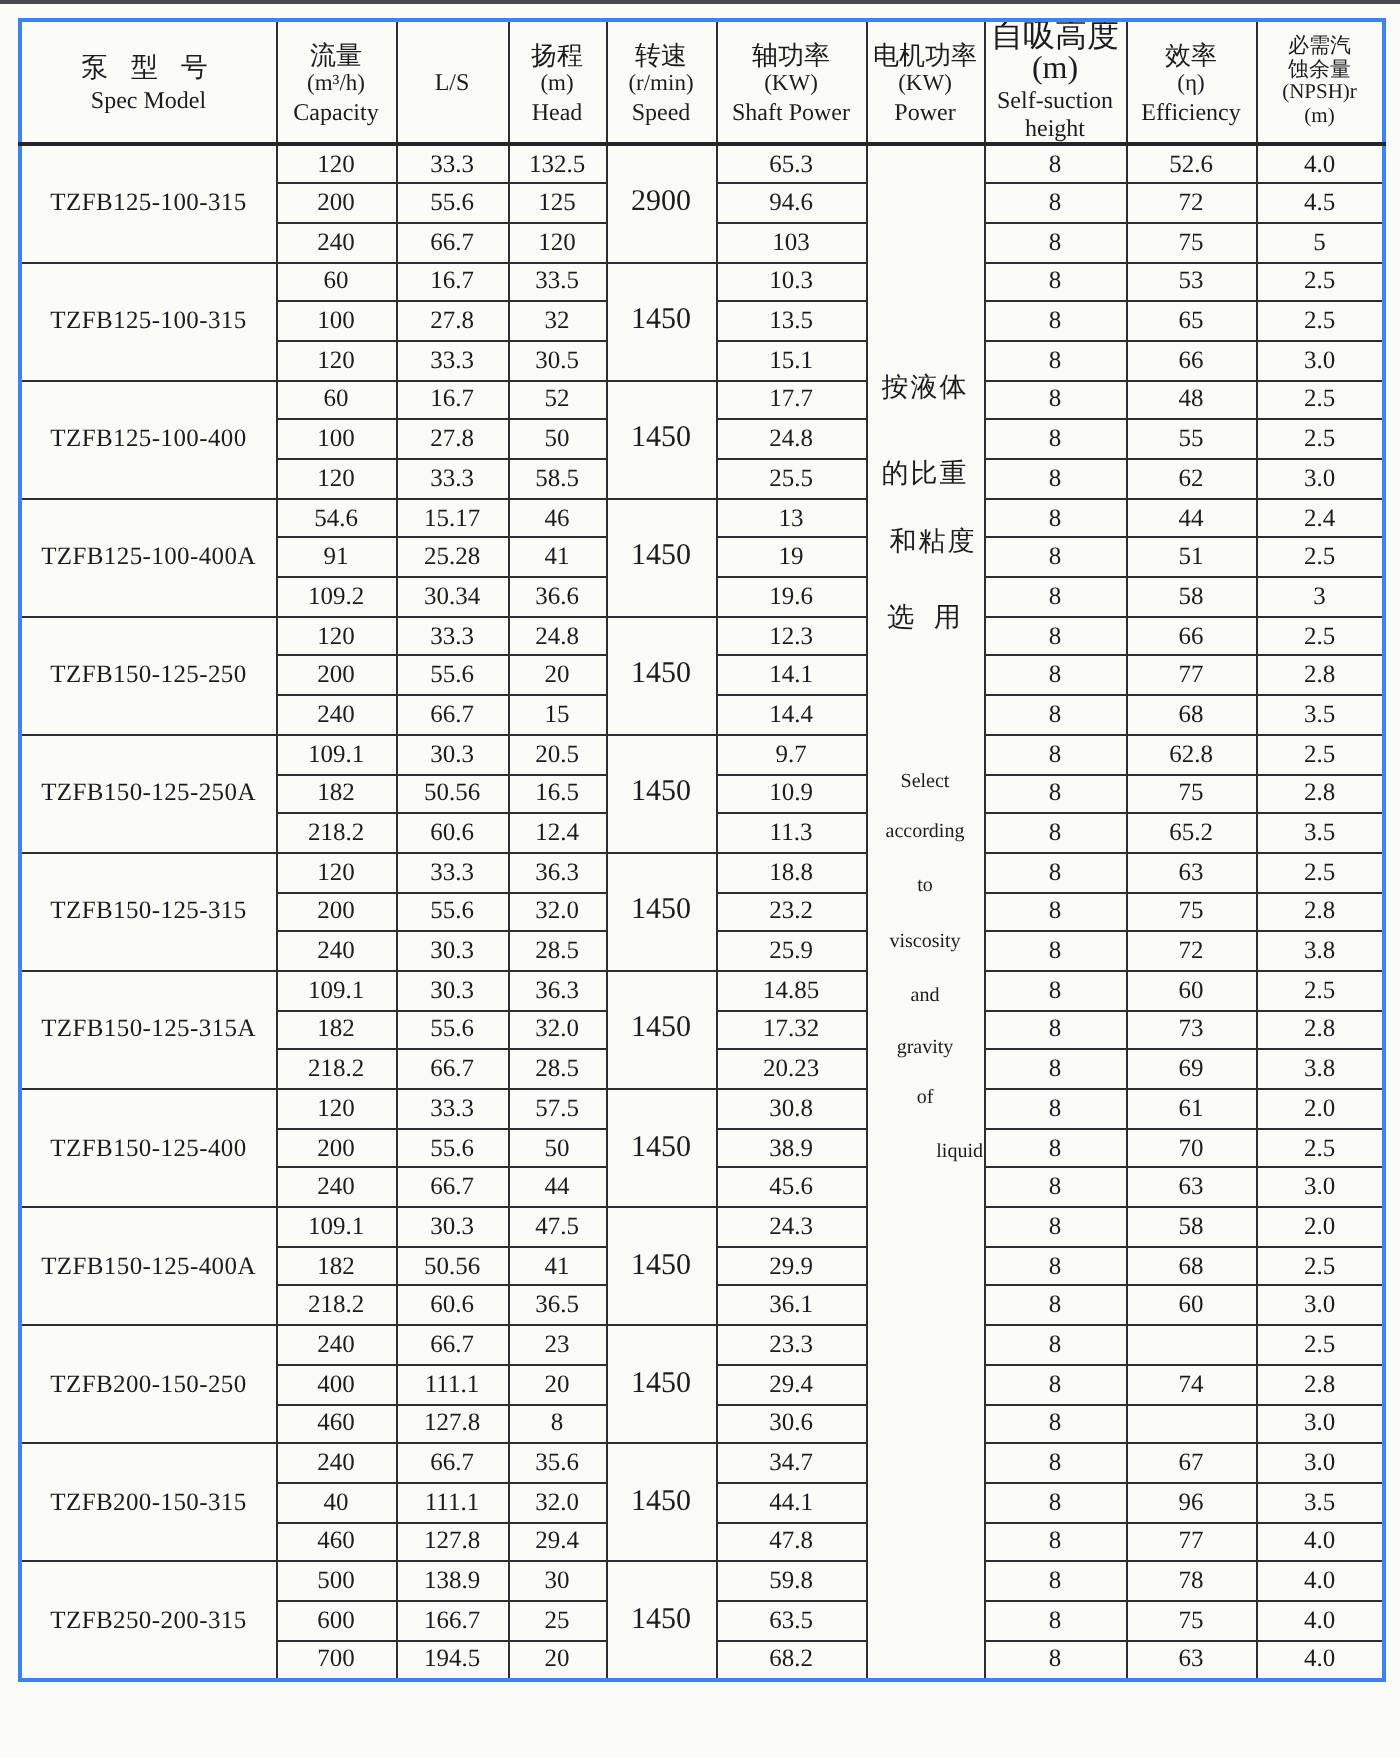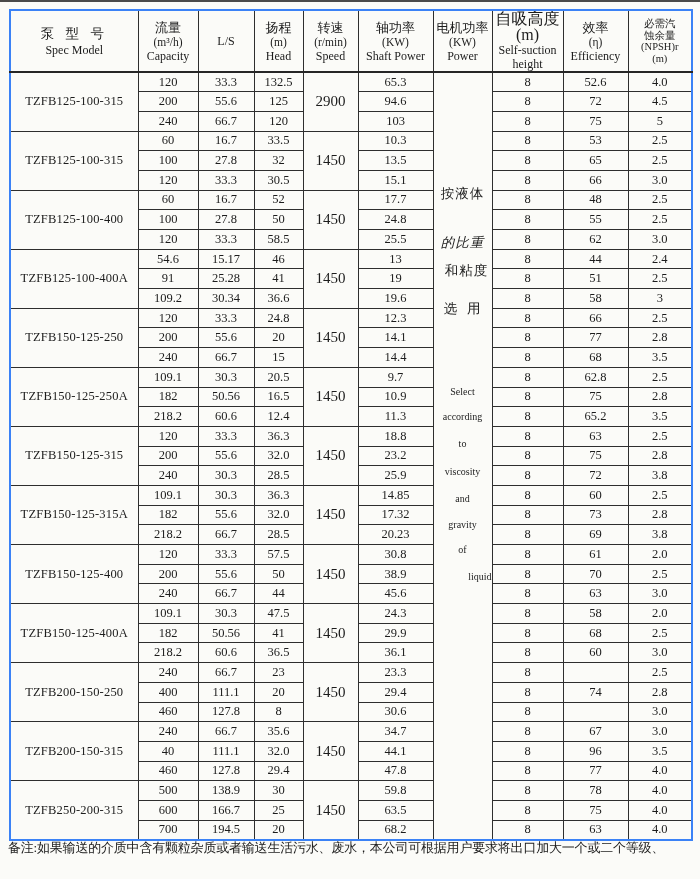--- a/index.html
+++ b/index.html
@@ -144,21 +144,21 @@
       <tr class="group-start">
         <td rowspan="3" class="model-cell">TZFB125-100-315</td>
         <td>120</td>
         <td>33.3</td>
         <td>132.5</td>
         <td rowspan="3" class="speed-cell">2900</td>
         <td>65.3</td>
         <td class="power-cell" rowspan="39">
           <div class="power-wrap">
             <div class="power-line zh" style="top: 121px;">按液体</div>
-            <div class="power-line zh" style="top: 170px; font-style: italic;">的比重</div>
+            <div class="power-line zh" style="top: 164px;">的比重</div>
             <div class="power-line zh" style="top: 198px; margin-left: 8px;">和粘度</div>
             <div class="power-line zh" style="top: 236px;">选  用</div>
             <div class="power-line" style="top: 318px;">Select</div>
             <div class="power-line" style="top: 343px;">according</div>
             <div class="power-line" style="top: 370px;">to</div>
             <div class="power-line" style="top: 398px;">viscosity</div>
             <div class="power-line" style="top: 425px;">and</div>
             <div class="power-line" style="top: 451px;">gravity</div>
             <div class="power-line" style="top: 476px;">of</div>
             <div class="power-line" style="top: 503px; text-align: right;">liquid</div>
@@ -531,14 +531,13 @@
         <td>20</td>
         <td>68.2</td>
         <td>8</td>
         <td>63</td>
         <td>4.0</td>
       </tr>
     </tbody>
 </table>
 
 <div class="note">
-  <div>备注:如果输送的介质中含有颗粒杂质或者输送生活污水、废水，本公司可根据用户要求将出口加大一个或二个等级、</div>
 </div>
 
 </body></html>

